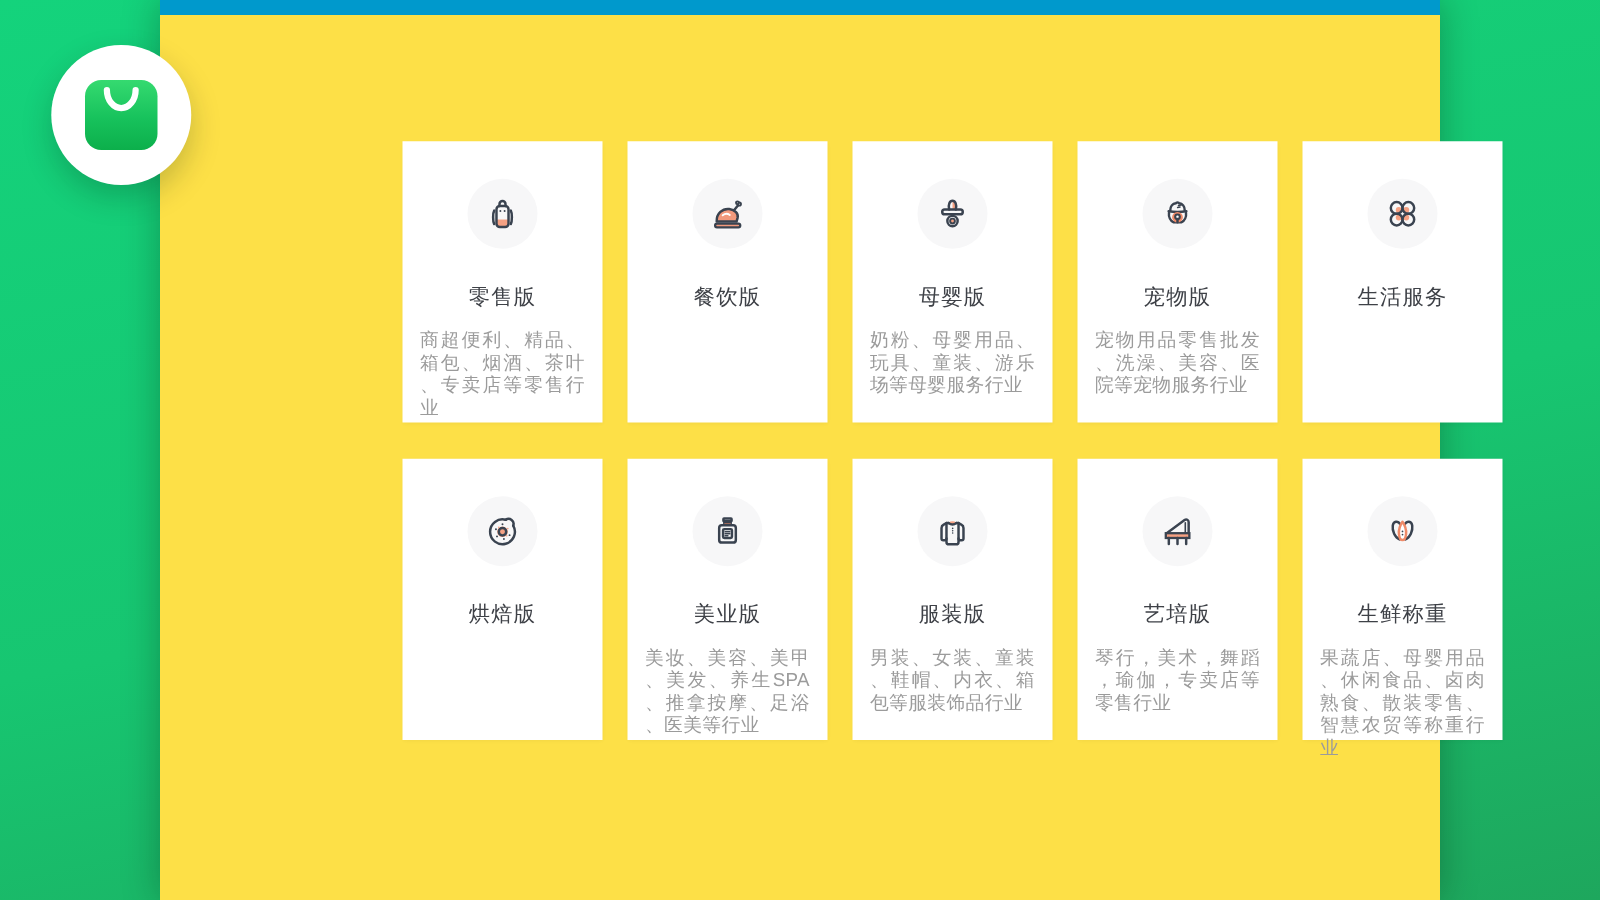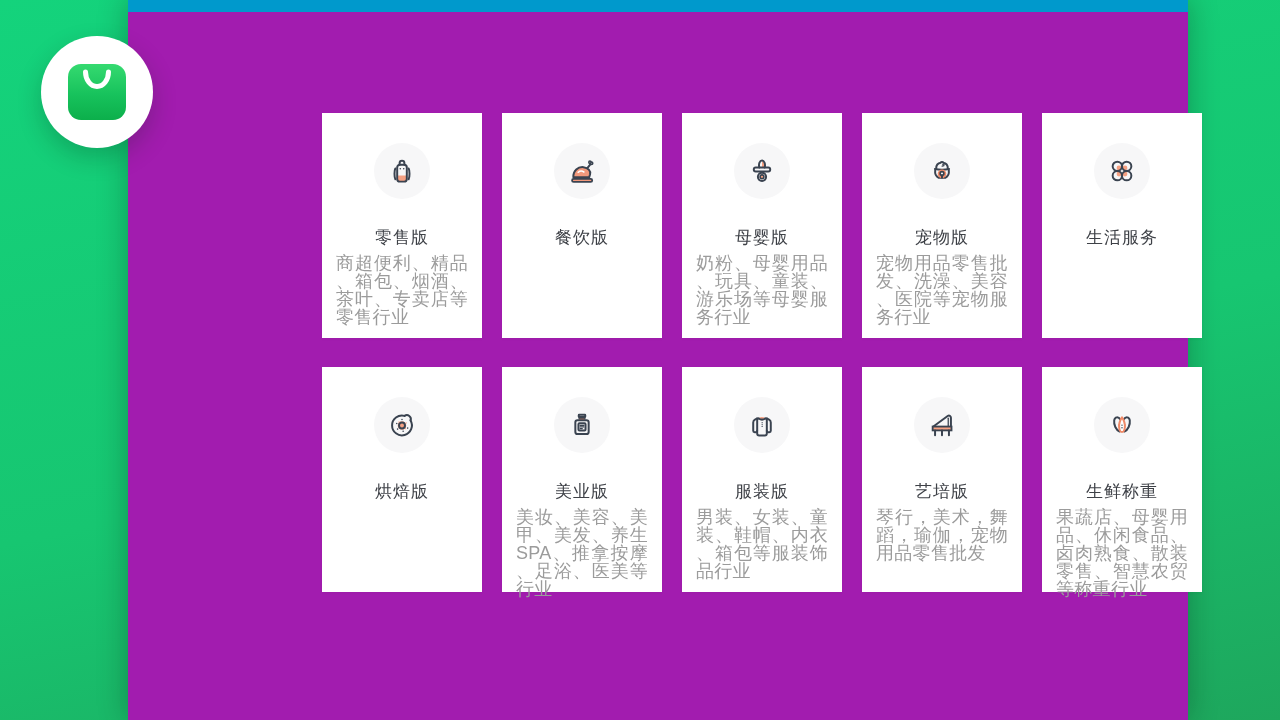--- a/index.html
+++ b/index.html
@@ -3,23 +3,22 @@
 <meta charset="utf-8">
 <style>
   html, body { margin: 0; padding: 0; }
   body {
     width: 1280px; height: 720px; overflow: hidden; position: relative;
     font-family: "Liberation Sans", "DejaVu Sans", sans-serif;
     background: linear-gradient(168deg, #14d37c 0%, #17c671 55%, #1ea75d 100%);
   }
   .panel {
     position: absolute; left: 128px; top: 0; width: 1024px; height: 720px;
-    background: #a21caf;
+    background: #fde047;
     box-shadow: 0 0 28px rgba(0, 20, 10, 0.30);
-    padding-left: 36px;
   }
   .topbar {
     position: absolute; left: 0; top: 0; width: 100%; height: 12px;
     background: #0099cc;
   }
   .logo-badge {
     position: absolute; left: 41px; top: 36px; width: 112px; height: 112px;
     border-radius: 50%; background: #ffffff; z-index: 5;
     box-shadow: 0 10px 24px rgba(0, 30, 15, 0.22);
     display: flex; align-items: center; justify-content: center;
@@ -43,21 +42,21 @@
   .icon-circle {
     width: 56px; height: 56px; border-radius: 50%; background: #f7f7f8;
     margin: 0 auto; display: flex; align-items: center; justify-content: center;
   }
   .icon-circle svg { width: 34px; height: 34px; }
   .card-title {
     margin-top: 27px; text-align: center;
     font-size: 17px; letter-spacing: 1px; color: #3e4147; font-weight: 500;
   }
   .card-desc {
-    margin-top: 5px; font-size: 18px; line-height: 18px; color: #9b9b9b;
+    margin-top: 15px; font-size: 15px; line-height: 18px; color: #9b9b9b;
     letter-spacing: 0.3px; text-align: justify;
     word-break: break-all; line-break: anywhere;
   }
   .ic { stroke: #3a4350; stroke-width: 1.4; fill: none; stroke-linecap: round; stroke-linejoin: round; }
   .ic-thin { stroke: #3a4350; stroke-width: 0.9; fill: none; stroke-linecap: round; }
   .ic-fill { fill: #3a4350; stroke: none; }
   .ac-fill { fill: #f5a183; stroke: none; }
 </style>
 </head>
 <body>
@@ -199,21 +198,21 @@
     <div class="card">
       <div class="icon-circle">
         <svg viewBox="0 0 24 24">
           <path class="ic" d="M5.9 13.1 L16 5.7 C17.1 4.9 18.3 5.6 18.3 6.9 V13.1" fill="#ffffff"></path>
           <path class="ic-thin" d="M16.4 13.1 V7.2"></path>
           <rect x="5.4" y="13.1" width="13.3" height="2.7" fill="#f5a183" stroke="#3a4350" stroke-width="1.3"></rect>
           <path class="ic" d="M7.1 15.8 V19.2 M12 15.8 V19.2 M16.9 15.8 V19.2"></path>
         </svg>
       </div>
       <div class="card-title">艺培版</div>
-      <div class="card-desc">琴行，美术，舞蹈，瑜伽，宠物用品零售批发</div>
+      <div class="card-desc">琴行，美术，舞蹈，瑜伽，专卖店等零售行业</div>
     </div>
 
     <div class="card">
       <div class="icon-circle">
         <svg viewBox="0 0 24 24">
           <path class="ac-fill" d="M10.1 11 C9.9 13.6 10.6 15.9 11.7 16.8 C10.2 16.3 9.2 14 9.4 11.4 Z"></path>
           <path class="ac-fill" d="M13.9 11 C14.1 13.6 13.4 15.9 12.3 16.8 C13.8 16.3 14.8 14 14.6 11.4 Z"></path>
           <path class="ic" d="M10.9 8.2 C9.4 5.9 6.9 6.1 6.5 8.8 C6.1 11.8 7.7 15.5 10.3 16.6" fill="#ffffff"></path>
           <path class="ic" d="M13.1 8.2 C14.6 5.9 17.1 6.1 17.5 8.8 C17.9 11.8 16.3 15.5 13.7 16.6" fill="#ffffff"></path>
           <path d="M12 6.6 C10.5 8.7 9.8 11.2 10 13.6 C10.2 15.7 11 17 12 17 C13 17 13.8 15.7 14 13.6 C14.2 11.2 13.5 8.7 12 6.6 Z" fill="#ffffff" stroke="#ef8a68" stroke-width="1.4" stroke-linejoin="round"></path>

